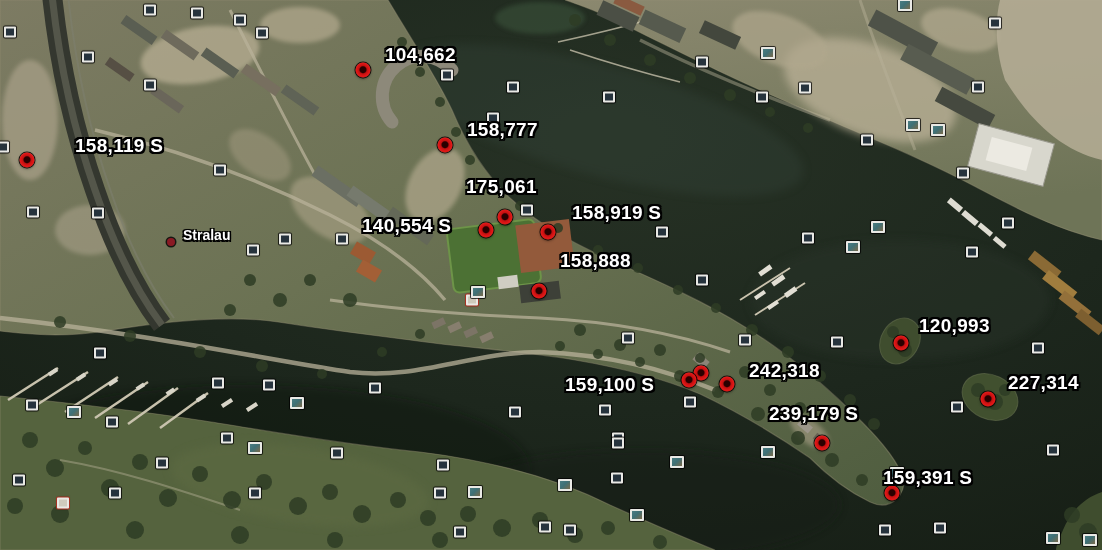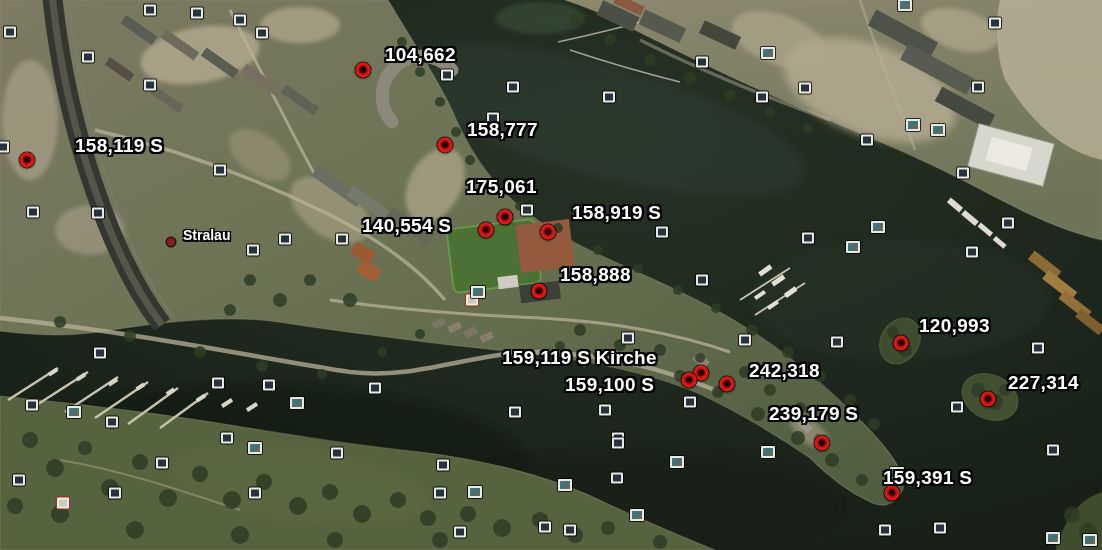--- a/index.html
+++ b/index.html
@@ -423,22 +423,21 @@
       <div class="km-marker" style="left: 901px; top: 343px;"></div>
       <div class="km-marker" style="left: 988px; top: 399px;"></div>
     </div>
   <div class="layer" id="labels-layer">
       <div class="km-label" style="left: 47px; top: 136px; margin-left: 28px;">158,119 S</div>
       <div class="km-label" style="left: 385px; top: 45px;">104,662</div>
       <div class="km-label" style="left: 467px; top: 120px;">158,777</div>
       <div class="km-label" style="left: 466px; top: 177px;">175,061</div>
       <div class="km-label" style="left: 362px; top: 216px;">140,554 S</div>
       <div class="km-label" style="left: 572px; top: 203px;">158,919 S</div>
-      <div class="km-label" style="left: 560px; top: 265px;">158,888</div>
-      <div class="km-label" style="left: 502px; top: 348px;">159,119 S Kirche</div>
+      <div class="km-label" style="left: 560px; top: 251px;">158,888</div>
       <div class="km-label" style="left: 565px; top: 375px;">159,100 S</div>
       <div class="km-label" style="left: 749px; top: 361px;">242,318</div>
       <div class="km-label" style="left: 769px; top: 404px;">239,179 S</div>
       <div class="km-label" style="left: 883px; top: 468px;">159,391 S</div>
       <div class="km-label" style="left: 919px; top: 316px;">120,993</div>
       <div class="km-label" style="left: 1008px; top: 373px;">227,314</div>
       <div class="place-dot" style="left: 171px; top: 242px;"></div>
       <div class="place-label" style="left: 183px; top: 228px;">Stralau</div>
     </div>
 </div>

